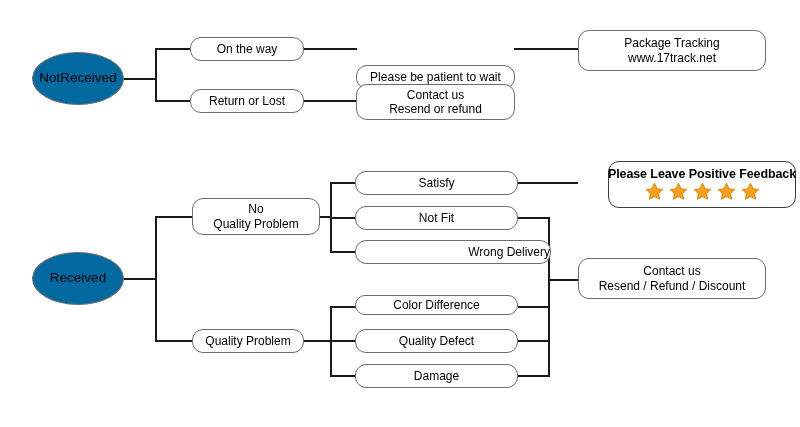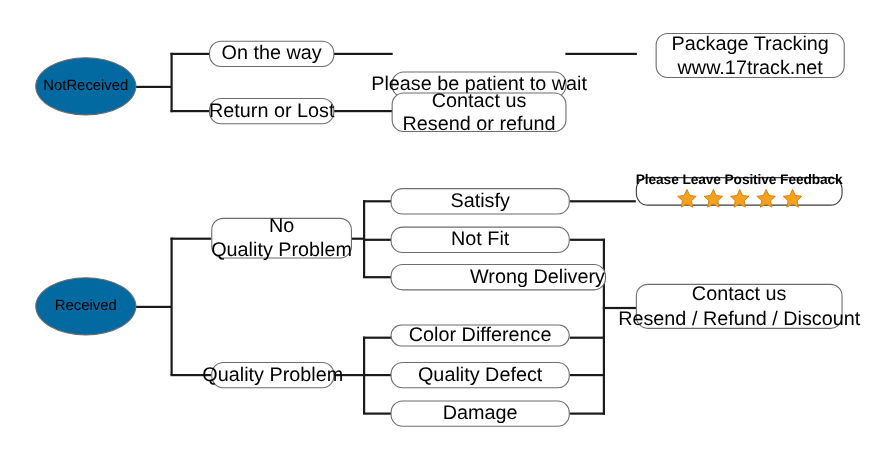--- a/index.html
+++ b/index.html
@@ -33,21 +33,21 @@
     box-sizing: border-box;
     border: 1.4px solid #6d6d6d;
     border-radius: 11px;
     background: #ffffff;
     display: flex;
     flex-direction: column;
     align-items: center;
     justify-content: center;
     text-align: center;
     line-height: 1.18;
-    font-size: 18px;
+    font-size: 12px;
     color: #000000;
     white-space: nowrap;
   }
   .node .ln { display: block; }
 
   
   .ellipse {
     position: absolute;
     box-sizing: border-box;
     border: 1.4px solid #6d6d6d;
@@ -116,21 +116,21 @@
   </div>
 
   <div class="node" style="left:190px; top:37px; width:114px; height:24px;">
     <span class="ln">On the way</span>
   </div>
 
   <div class="node" style="left:356px; top:37px; width:159px; height:24px;margin-top:28px;">
     <span class="ln">Please be patient to wait</span>
   </div>
 
-  <div class="node" style="left:596px; top:30px; width:172px; height:41px;">
+  <div class="node" style="left:578px; top:30px; width:188px; height:41px;">
     <span class="ln">Package Tracking</span>
     <span class="ln">www.17track.net</span>
   </div>
 
   <div class="node" style="left:190px; top:89px; width:114px; height:24px;">
     <span class="ln">Return or Lost</span>
   </div>
 
   <div class="node" style="left:356px; top:84px; width:159px; height:36px;">
     <span class="ln">Contact us</span>
@@ -194,21 +194,21 @@
   </div>
 
   <div class="node" style="left:355px; top:329px; width:163px; height:24px;">
     <span class="ln">Quality Defect</span>
   </div>
 
   <div class="node" style="left:355px; top:364px; width:163px; height:24px;">
     <span class="ln">Damage</span>
   </div>
 
-  <div class="feedback" style="left:578px; top:161px; width:188px; height:26px;">
+  <div class="feedback" style="left:608px; top:161px; width:188px; height:47px;">
     <span class="feedback-text">Please Leave Positive Feedback</span>
     <span class="stars">
         <span class="star"><svg width="19" height="19" viewBox="0 0 24 24" aria-hidden="true">
             <polygon points="12,1.6 15.2,8.5 22.6,9.4 17.1,14.5 18.6,21.9 12,18.2 5.4,21.9 6.9,14.5 1.4,9.4 8.8,8.5" fill="#F5A01E" stroke="#D4820C" stroke-width="1.1" stroke-linejoin="round"></polygon>
           </svg></span>
         <span class="star"><svg width="19" height="19" viewBox="0 0 24 24" aria-hidden="true">
             <polygon points="12,1.6 15.2,8.5 22.6,9.4 17.1,14.5 18.6,21.9 12,18.2 5.4,21.9 6.9,14.5 1.4,9.4 8.8,8.5" fill="#F5A01E" stroke="#D4820C" stroke-width="1.1" stroke-linejoin="round"></polygon>
           </svg></span>
         <span class="star"><svg width="19" height="19" viewBox="0 0 24 24" aria-hidden="true">
             <polygon points="12,1.6 15.2,8.5 22.6,9.4 17.1,14.5 18.6,21.9 12,18.2 5.4,21.9 6.9,14.5 1.4,9.4 8.8,8.5" fill="#F5A01E" stroke="#D4820C" stroke-width="1.1" stroke-linejoin="round"></polygon>

